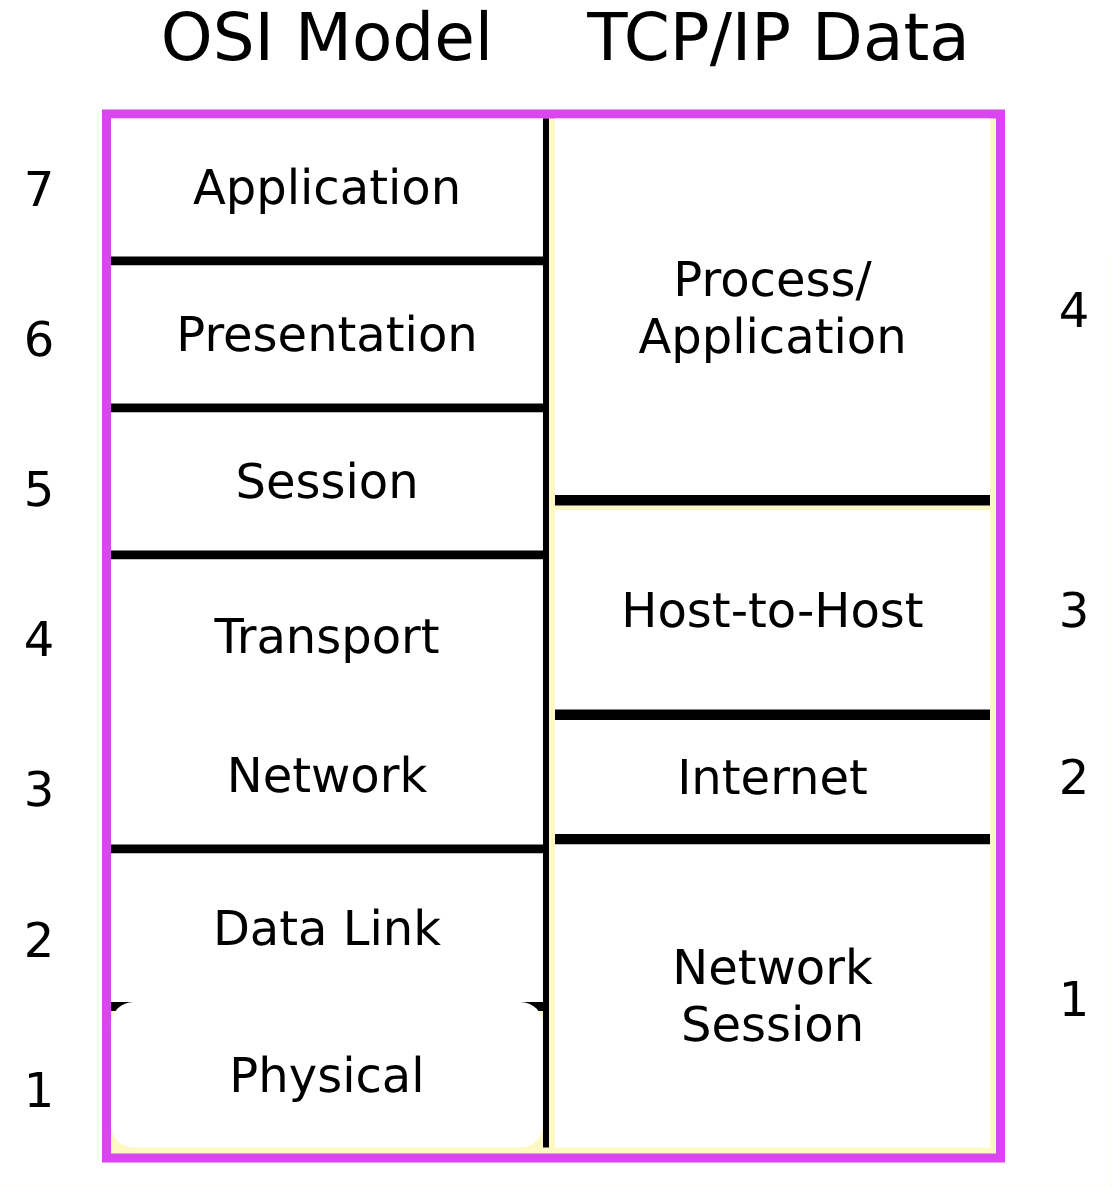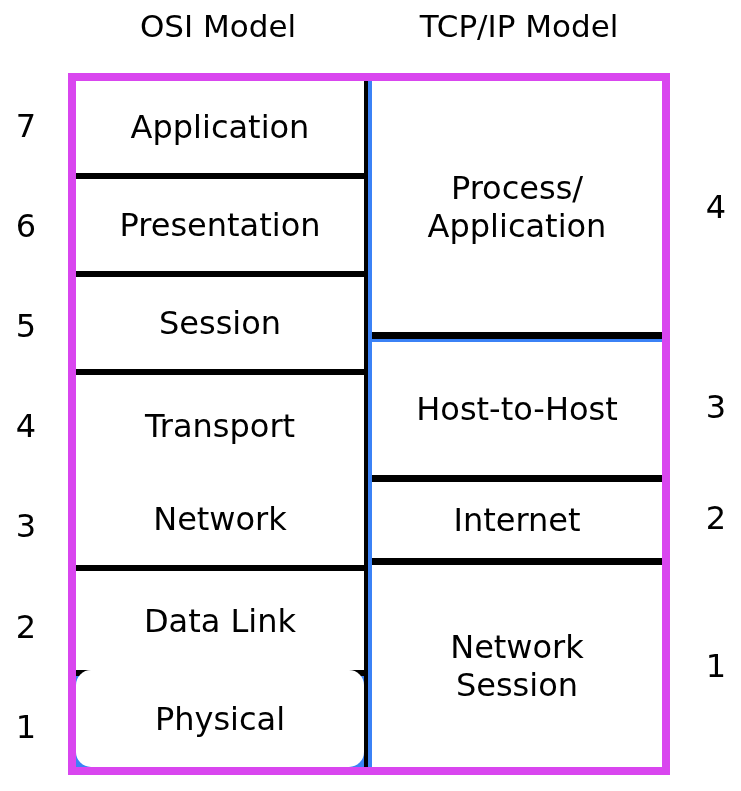--- a/index.html
+++ b/index.html
@@ -16,21 +16,21 @@
   }
   #diagram {
     position: relative;
     width: 741px;
     height: 791px;
   }
 
   
   .col-heading {
     position: absolute;
-    font-size: 31px;
+    font-size: 44px;
     line-height: 40px;
     text-align: center;
     color: #000000;
     white-space: nowrap;
   }
   #heading-osi {
     left: 68px;
     top: 6px;
     width: 300px;
   }
@@ -40,23 +40,23 @@
     width: 302px;
   }
 
   
   #frame {
     position: absolute;
     left: 68px;
     top: 73px;
     width: 602px;
     height: 702px;
-    border: 8px solid #d946ef;
+    border: 6px solid #d946ef;
     box-sizing: border-box;
-    background: #3b82f6;
+    background: #fef9c3;
     text-decoration: underline;
   }
 
   
   .stack {
     position: absolute;
     top: 0;
     height: 686px;
   }
   #stack-osi {
@@ -117,21 +117,21 @@
     left: 694px;
     width: 44px;
   }
 </style>
 </head>
 <body>
 
 <div id="diagram">
 
   <div class="col-heading" id="heading-osi">OSI Model</div>
-  <div class="col-heading" id="heading-tcpip">TCP/IP Model</div>
+  <div class="col-heading" id="heading-tcpip">TCP/IP Data</div>
 
   <div class="side-number left-number" style="top:110px">7</div>
   <div class="side-number left-number" style="top:210px">6</div>
   <div class="side-number left-number" style="top:310px">5</div>
   <div class="side-number left-number" style="top:410px">4</div>
   <div class="side-number left-number" style="top:510px">3</div>
   <div class="side-number left-number" style="top:611px">2</div>
   <div class="side-number left-number" style="top:711px">1</div>
 
   <div class="side-number right-number" style="top:191px">4</div>

